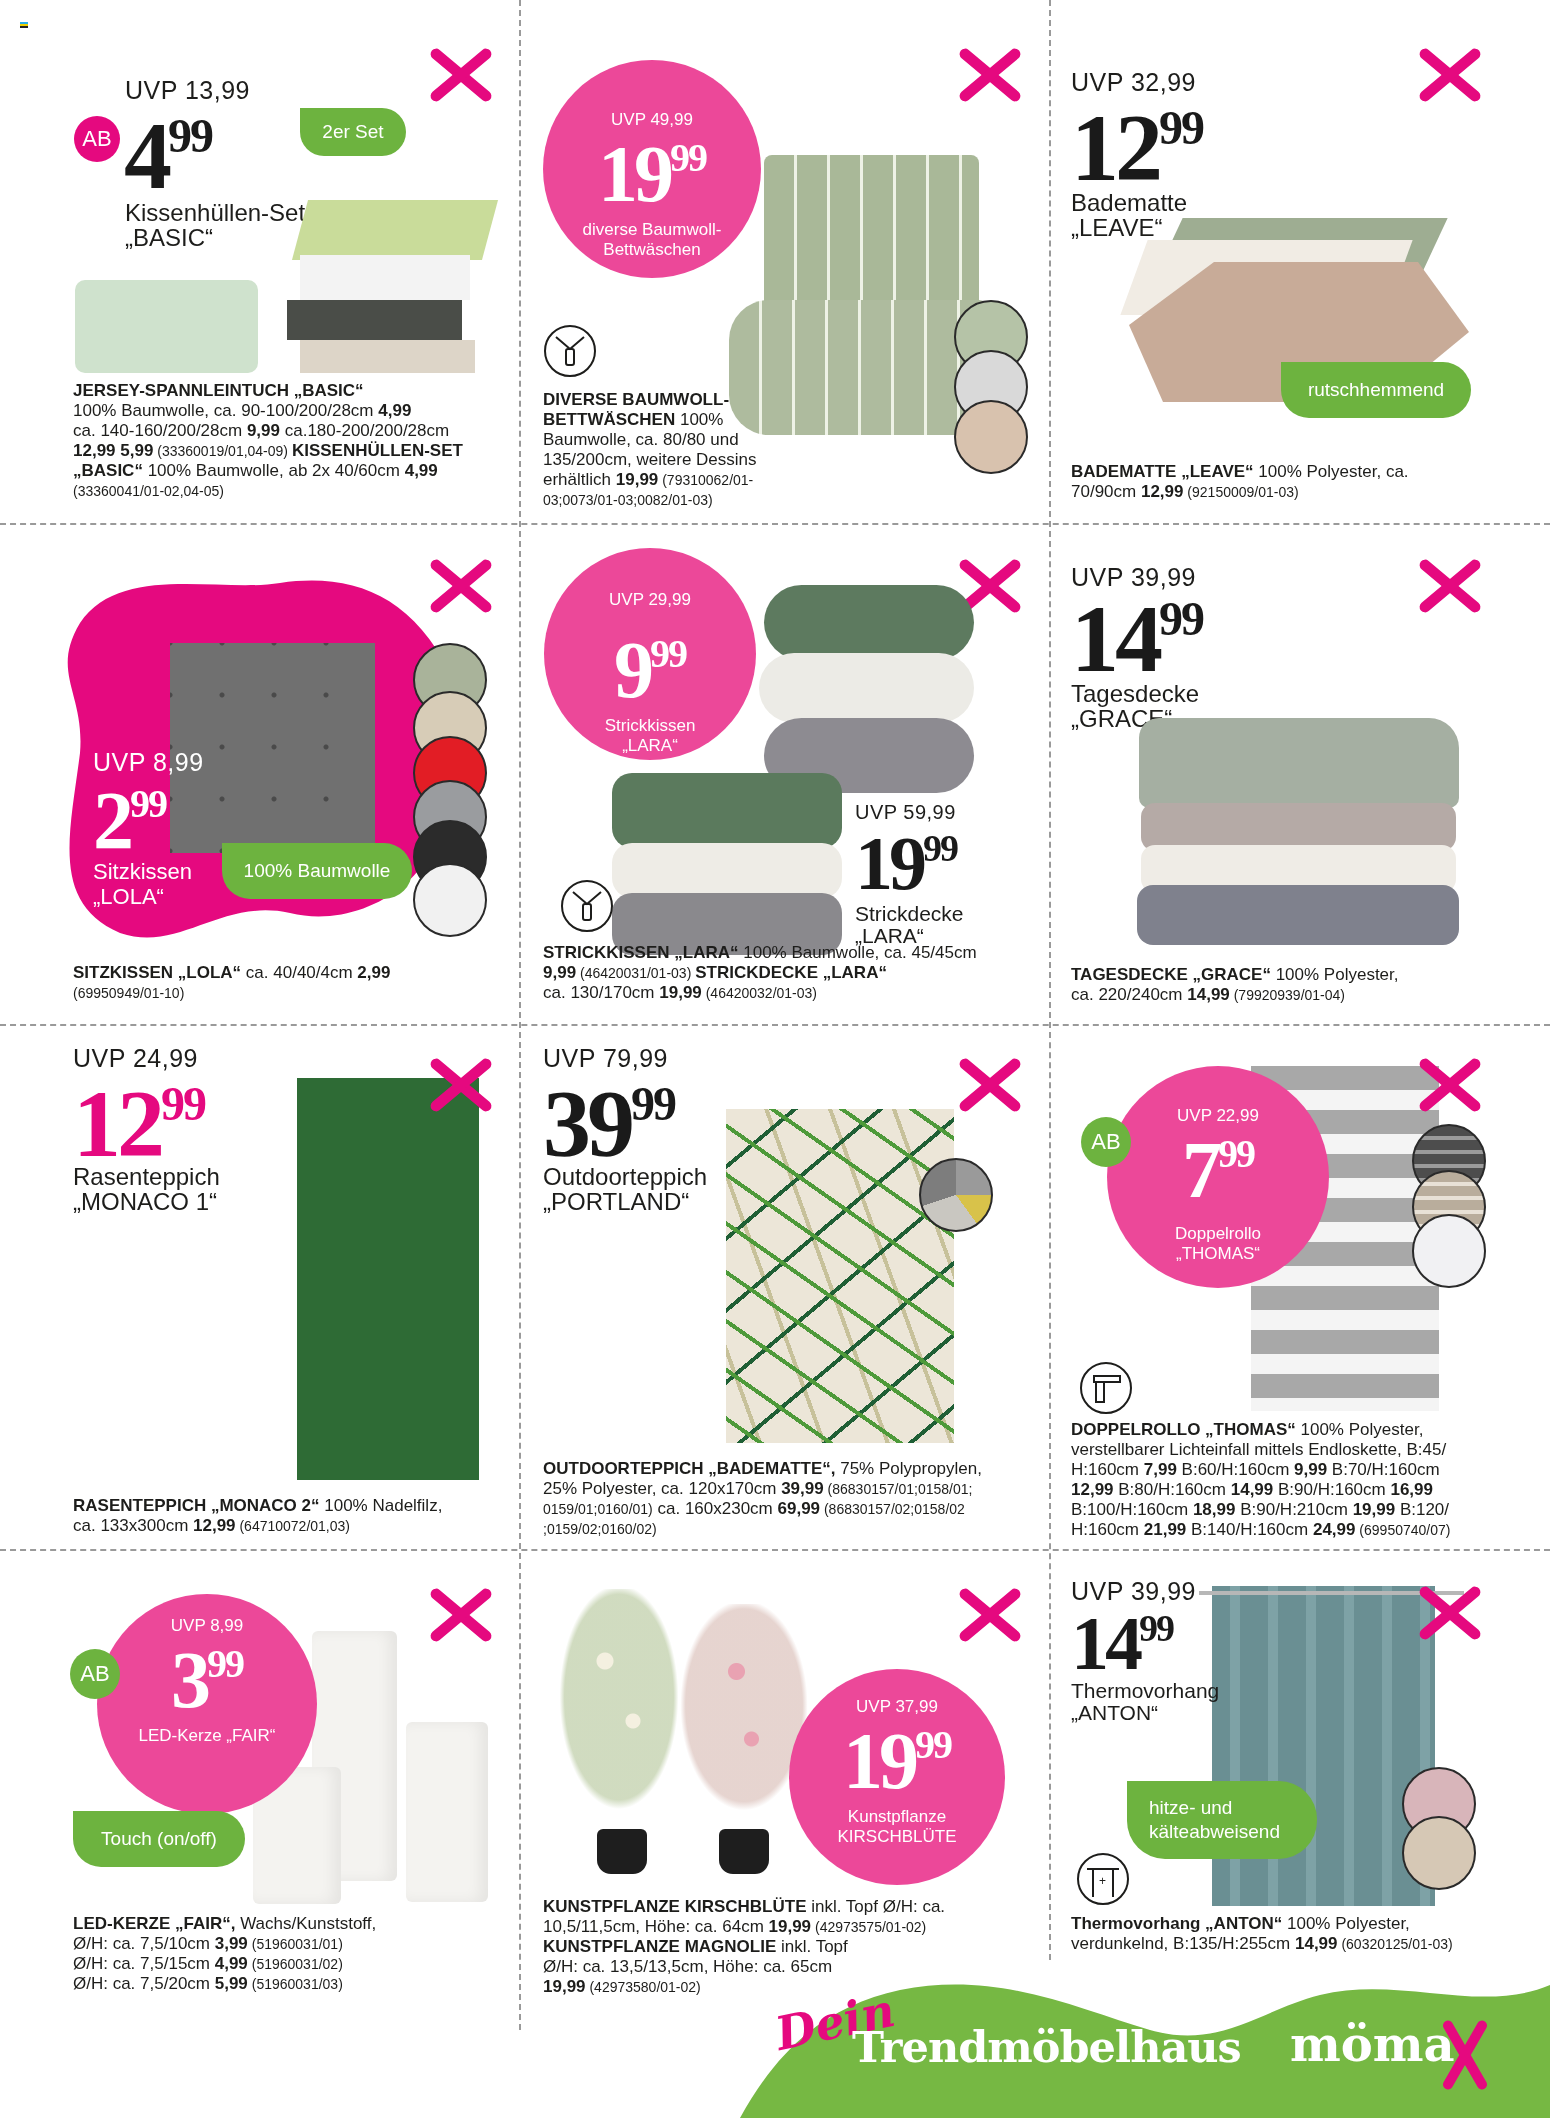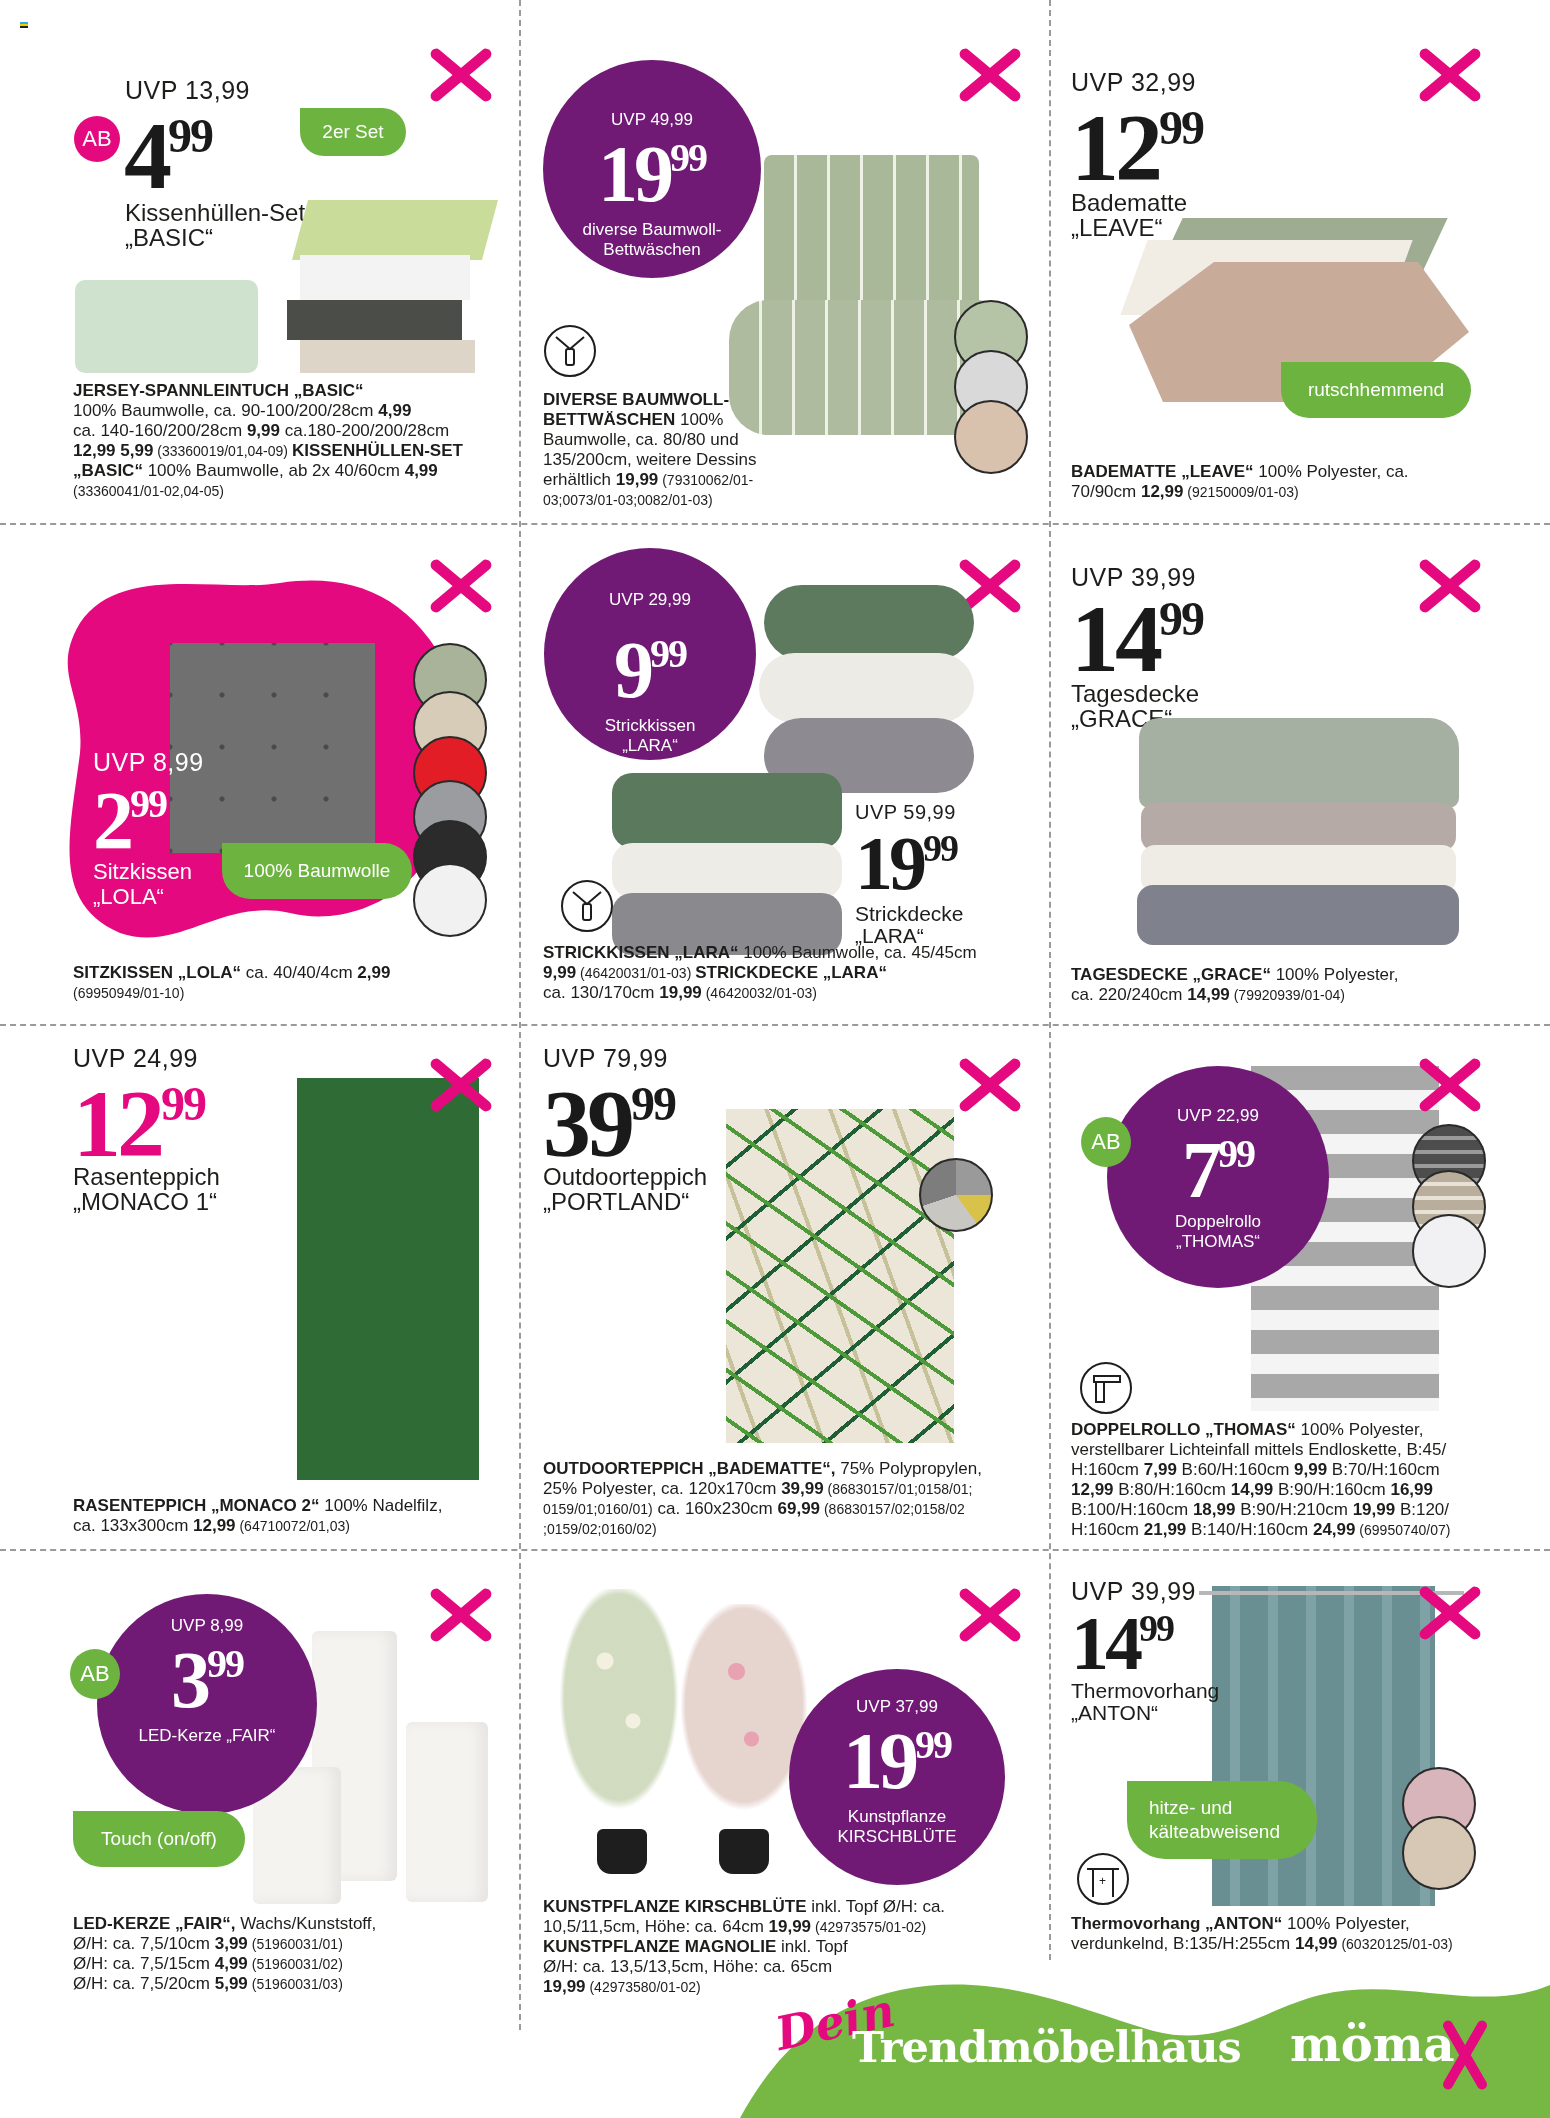--- a/index.html
+++ b/index.html
@@ -25,21 +25,21 @@
   .price .cents { font-size: 48px; vertical-align: top; position: relative; top: 4px; letter-spacing: -2px; }
   .price.black { color: #1a1a1a; }
   .price.pink { color: #e5097f; }
   .price.white { color: #ffffff; }
 
   .prodname { position: absolute; font-size: 24px; line-height: 25px; color: #1d1d1b; }
   .desc { position: absolute; font-size: 17px; line-height: 20px; color: #1d1d1b; }
   .desc b { font-weight: 700; }
   .desc .art { font-size: 14px; }
 
-  .badge-circle { position: absolute; border-radius: 50%; background: #701a75; color: #fff; text-align: center; }
+  .badge-circle { position: absolute; border-radius: 50%; background: #ec4899; color: #fff; text-align: center; }
   .badge-circle .uvp-in { font-size: 17px; display: block; }
   .badge-circle .sub { font-size: 17px; line-height: 20px; display: block; }
   .ab { position: absolute; border-radius: 50%; color: #fff; font-size: 22px; font-weight: 400; display: flex; align-items: center; justify-content: center; }
   .ab.pink { background: #e5097f; }
   .ab.green { background: #6db33f; }
 
   .tag-green { position: absolute; background: #6db33f; color: #fff; font-size: 19px; display: flex; align-items: center; justify-content: center; border-radius: 0 38px 38px 38px; }
 
   .swatch { position: absolute; width: 74px; height: 74px; border-radius: 50%; border: 2px solid #2a2a2a; }
   .icon-circle { position: absolute; width: 52px; height: 52px; border-radius: 50%; border: 2px solid #1d1d1b; background: #fff; }
@@ -264,21 +264,21 @@
     <div><span class="art">;0159/02;0160/02)</span></div>
   </div>
 </div>
 
 <div class="cell" style="left:1049px;top:1024px;width:501px;height:525px">
   <div class="img" style="left:202px;top:42px;width:188px;height:345px;background:repeating-linear-gradient(180deg,#a8a8a8 0 24px,#f4f4f4 24px 44px)"></div>
   <div class="x-logo" style="left:370px;top:30px"></div>
   <div class="badge-circle" style="left:58px;top:42px;width:222px;height:222px;padding-top:40px">
     <span class="uvp-in">UVP 22,99</span>
     <div class="price white" style="position:relative;display:inline-block;margin-top:4px"><span class="main" style="font-size:80px">7</span><span class="cents" style="font-size:40px">99</span></div>
-    <span class="sub" style="margin-top:2px">Doppelrollo</span>
+    <span class="sub" style="margin-top:14px">Doppelrollo</span>
     <span class="sub">„THOMAS“</span>
   </div>
   <div class="ab green" style="left:32px;top:93px;width:50px;height:50px">AB</div>
   <div class="swatch" style="left:363px;top:100px;background:repeating-linear-gradient(180deg,#4d4d4d 0 10px,#9a9a9a 10px 14px)"></div>
   <div class="swatch" style="left:363px;top:146px;background:repeating-linear-gradient(180deg,#b9ad9c 0 10px,#e8e1d6 10px 14px)"></div>
   <div class="swatch" style="left:363px;top:190px;background:#f1f1f3"></div>
   <div class="icon-circle" style="left:31px;top:338px">
     <svg width="48" height="48" viewBox="0 0 48 48">
         <rect x="12" y="12" width="26" height="6" fill="none" stroke="#1d1d1b" stroke-width="2"></rect>
         <rect x="14" y="18" width="8" height="20" fill="none" stroke="#1d1d1b" stroke-width="2"></rect>

